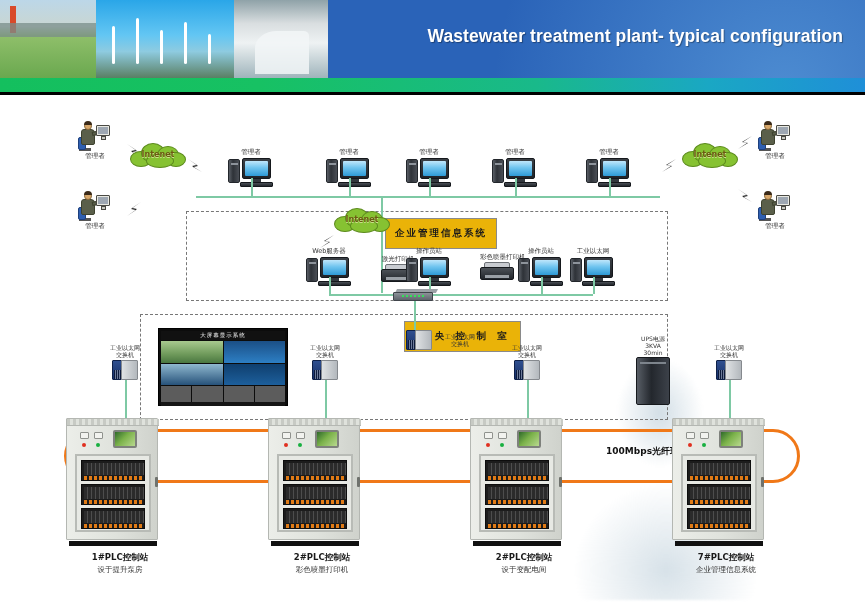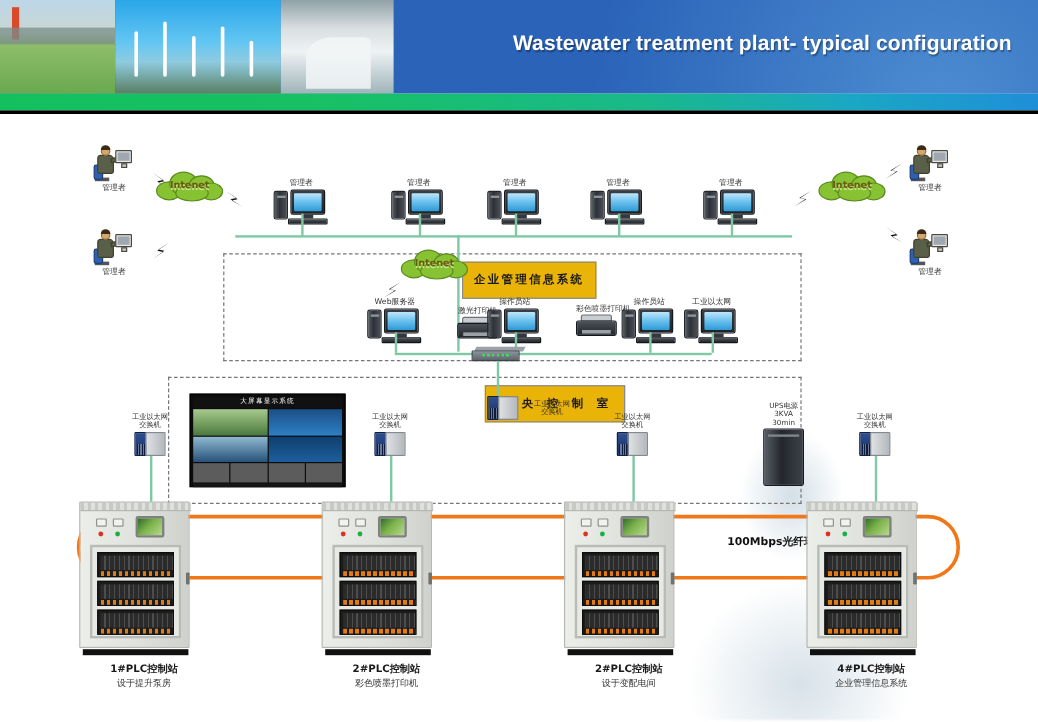--- a/index.html
+++ b/index.html
@@ -690,18 +690,18 @@
               <span class="terms"></span>
             </span>
           <span class="rack r3">
               <span class="mods"></span>
               <span class="terms"></span>
             </span>
         </span>
         <span class="handle"></span>
         <span class="base"></span>
       </div>
-      <div class="name">4#PLC控制站</div>
+      <div class="name">7#PLC控制站</div>
       <div class="loc">企业管理信息系统</div>
     </div>
 
   </div>
 </div>
 
 </body></html>

